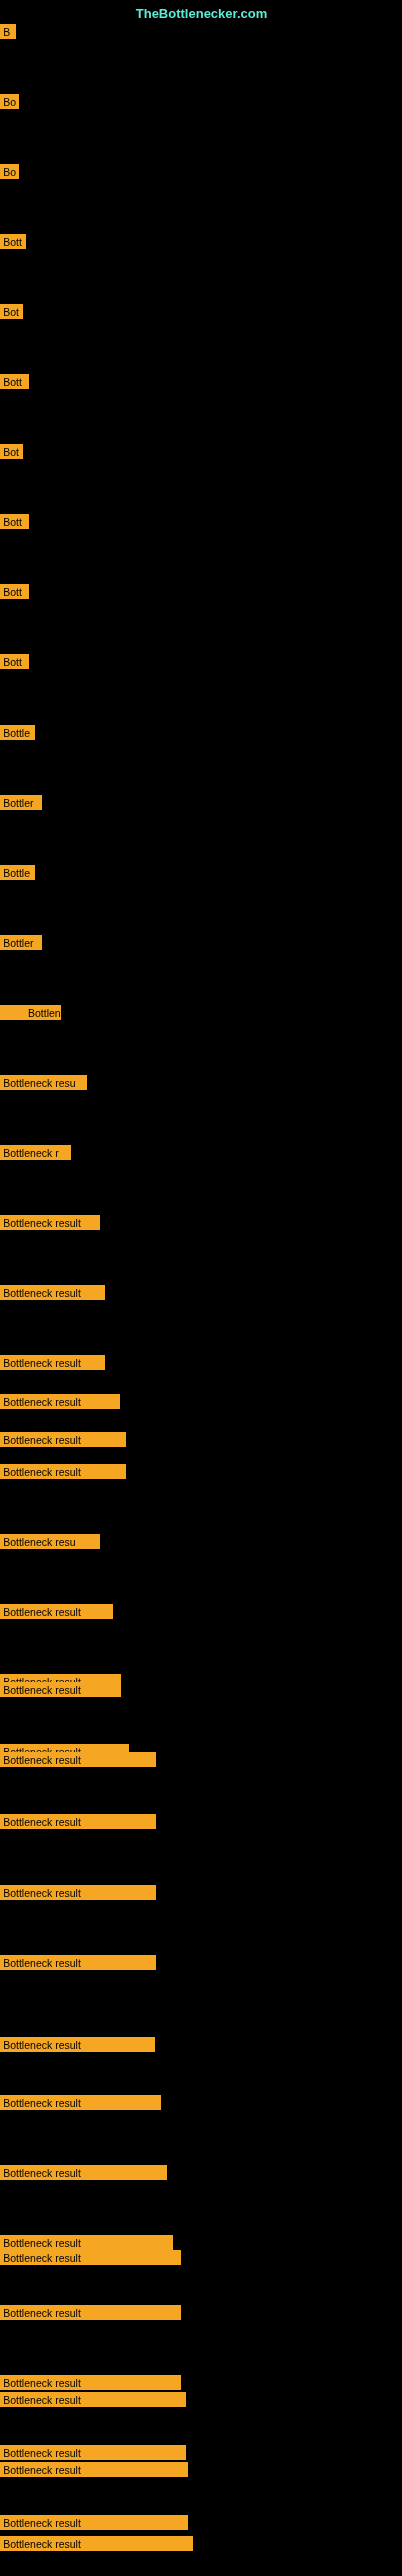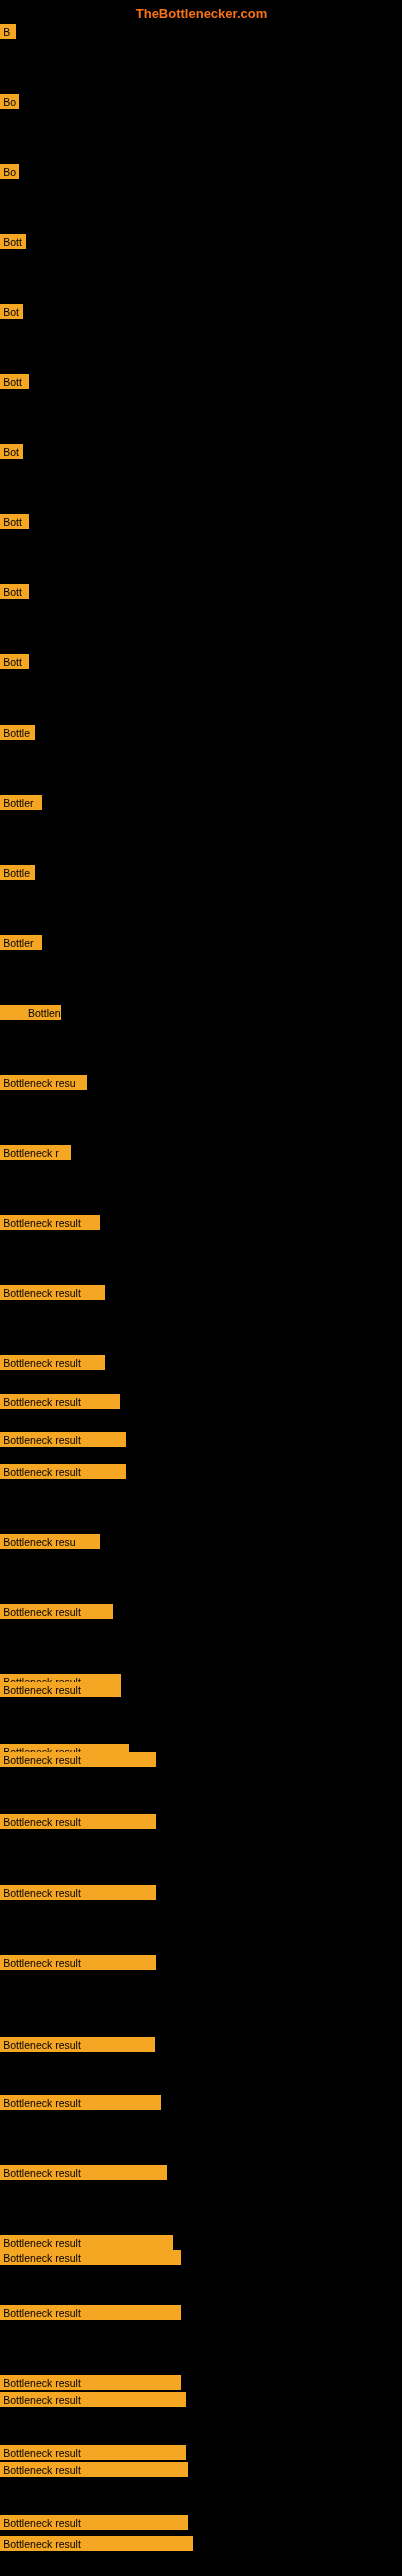--- a/index.html
+++ b/index.html
@@ -12,21 +12,21 @@
       width: 403px;
       min-height: 2576px;
       font-family: Arial, sans-serif;
       position: relative;
     }
     .site-title {
       position: absolute;
       top: 6.4px;
       left: 50%;
       transform: translateX(-50%);
-      color: #f97316;
+      color: #5eead4;
       font-size: 13px;
       font-weight: bold;
       white-space: nowrap;
     }
     .label-item {
       position: absolute;
       left: 0;
       background-color: #f5a623;
       color: #000000;
       font-size: 10.5px;

